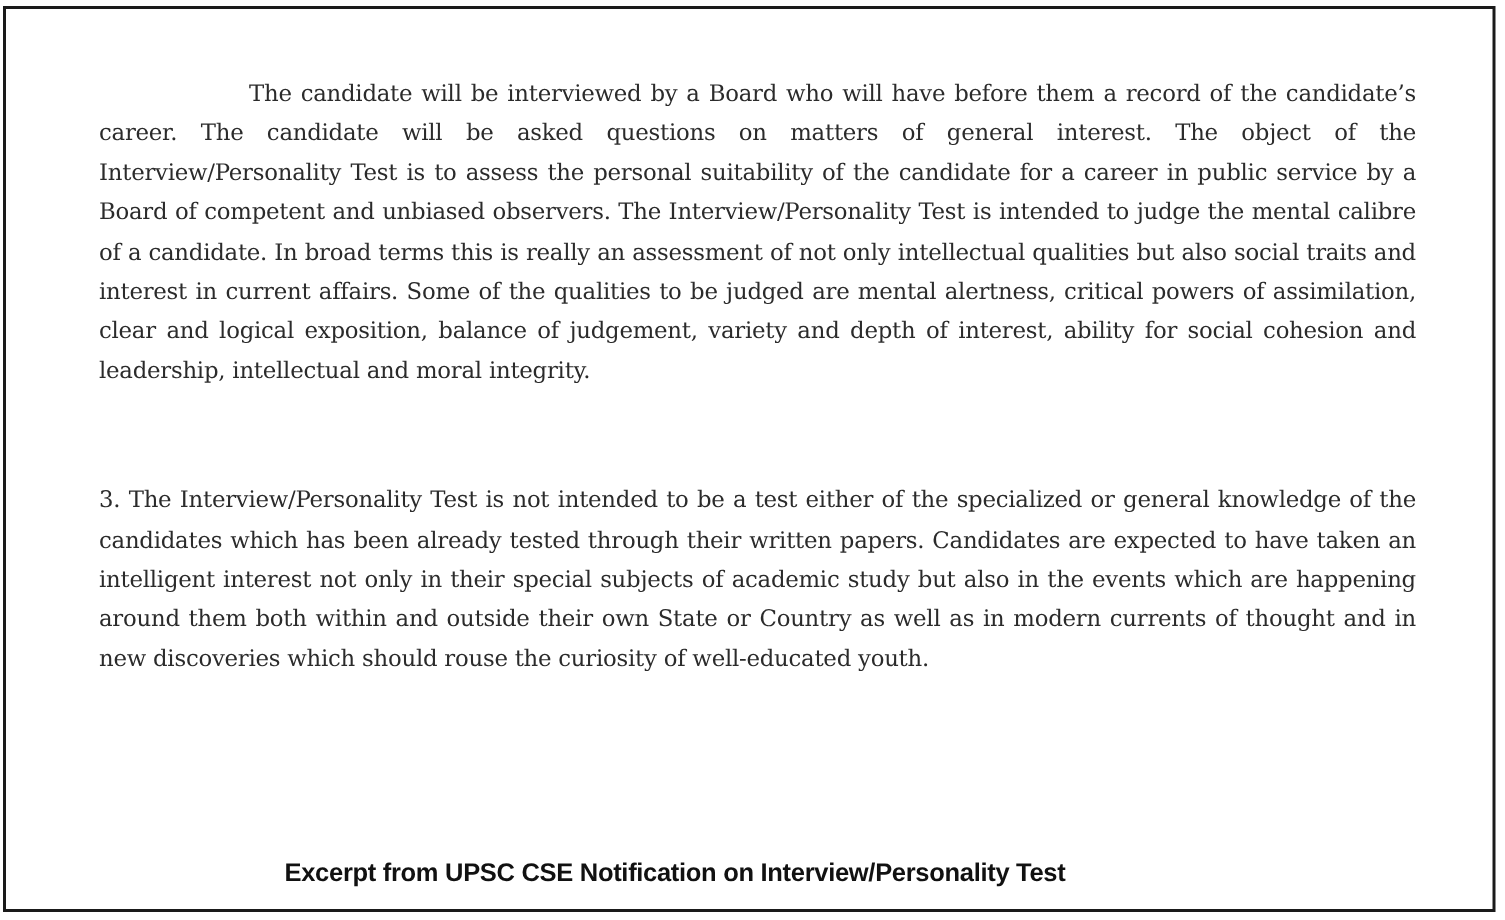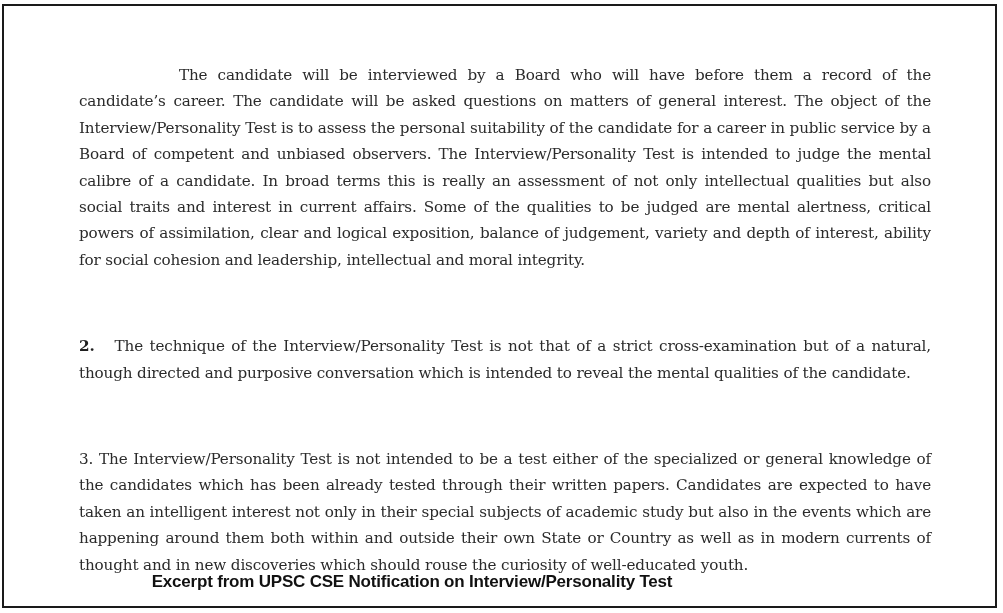--- a/index.html
+++ b/index.html
@@ -35,21 +35,21 @@
   }
   .heading {
     font-weight: bold;
     color: #1f1f1f;
     margin: 0;
     line-height: 24px;
     font-size: 15.2px;
   }
   .heading .num { margin-right: 8px; }
   .para {
-    margin: 17px;
+    margin: 4px;
     text-align: justify;
     text-align-last: left;
   }
   .para.indent { text-indent: 100px; }
   .gap { height: 26px; }
   .p2-num {
     font-weight: bold;
     color: #1f1f1f;
     margin-right: 20px;
   }
@@ -57,36 +57,34 @@
     position: absolute;
     left: 0;
     width: 824px;
     top: 572px;
     text-align: center;
     font-family: "Liberation Sans", sans-serif;
     font-weight: bold;
     font-size: 17px;
     color: #111111;
     letter-spacing: -0.2px;
+    padding-left: 38px;
   }
 </style>
 </head>
 <body>
 
 <div class="frame"></div>
 
 <div class="doc">
 
   <p class="para indent">The candidate will be interviewed by a Board who will have before them a record of the candidate’s career. The candidate will be asked questions on matters of general interest. The object of the Interview/Personality Test is to assess the personal suitability of the candidate for a career in public service by a Board of competent and unbiased observers. The Interview/Personality Test is intended to judge the mental calibre of a candidate. In broad terms this is really an assessment of not only intellectual qualities but also social traits and interest in current affairs. Some of the qualities to be judged are mental alertness, critical powers of assimilation, clear and logical exposition, balance of judgement, variety and depth of interest, ability for social cohesion and leadership, intellectual and moral integrity.</p>
 
   <div class="gap"></div>
 
-  <p class="para">
-    <span class="p2-num">2.</span><span>The technique of the Interview/Personality Test is not that of a strict cross-examination but of a natural, though directed and purposive conversation which is intended to reveal the mental qualities of the candidate.</span>
-  </p>
 
   <div class="gap"></div>
 
   <p class="para">
     <span>3.</span> <span>The Interview/Personality Test is not intended to be a test either of the specialized or general knowledge of the candidates which has been already tested through their written papers. Candidates are expected to have taken an intelligent interest not only in their special subjects of academic study but also in the events which are happening around them both within and outside their own State or Country as well as in modern currents of thought and in new discoveries which should rouse the curiosity of well-educated youth.</span>
   </p>
 </div>
 
 <div class="caption">Excerpt from UPSC CSE Notification on Interview/Personality Test</div>
 

